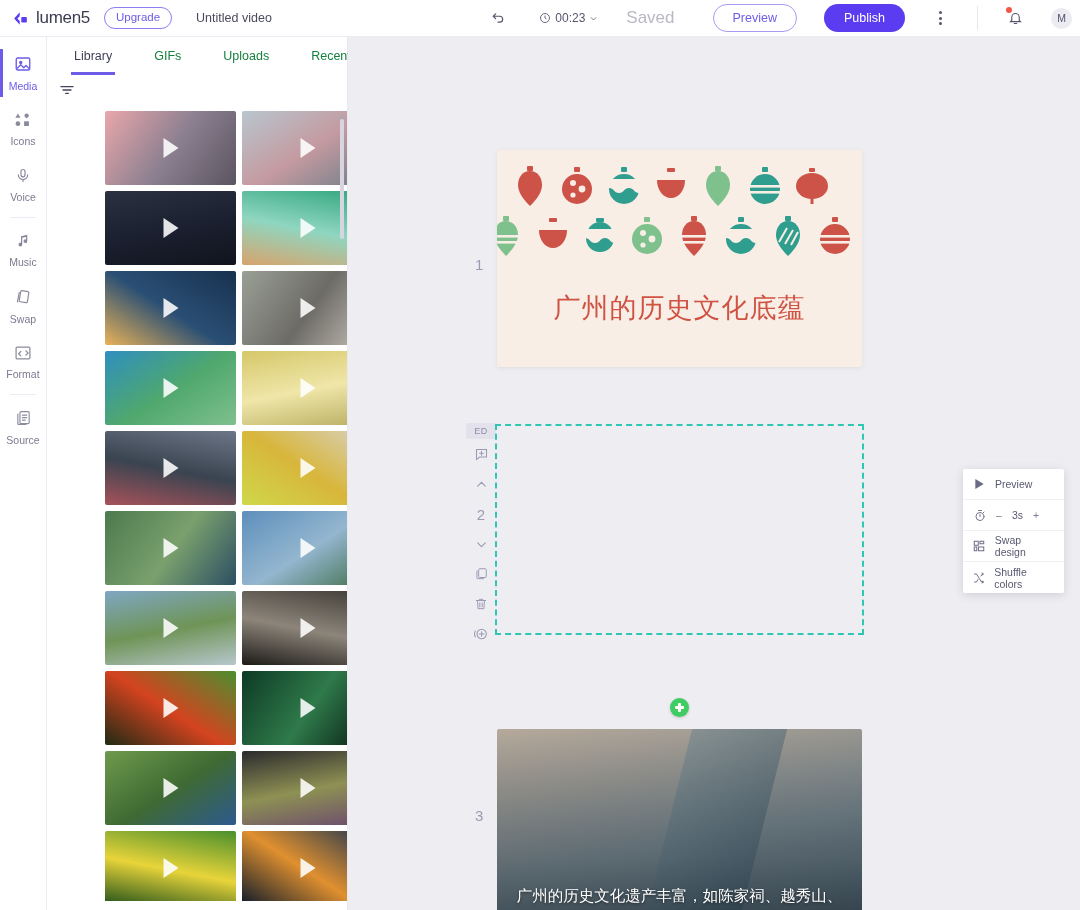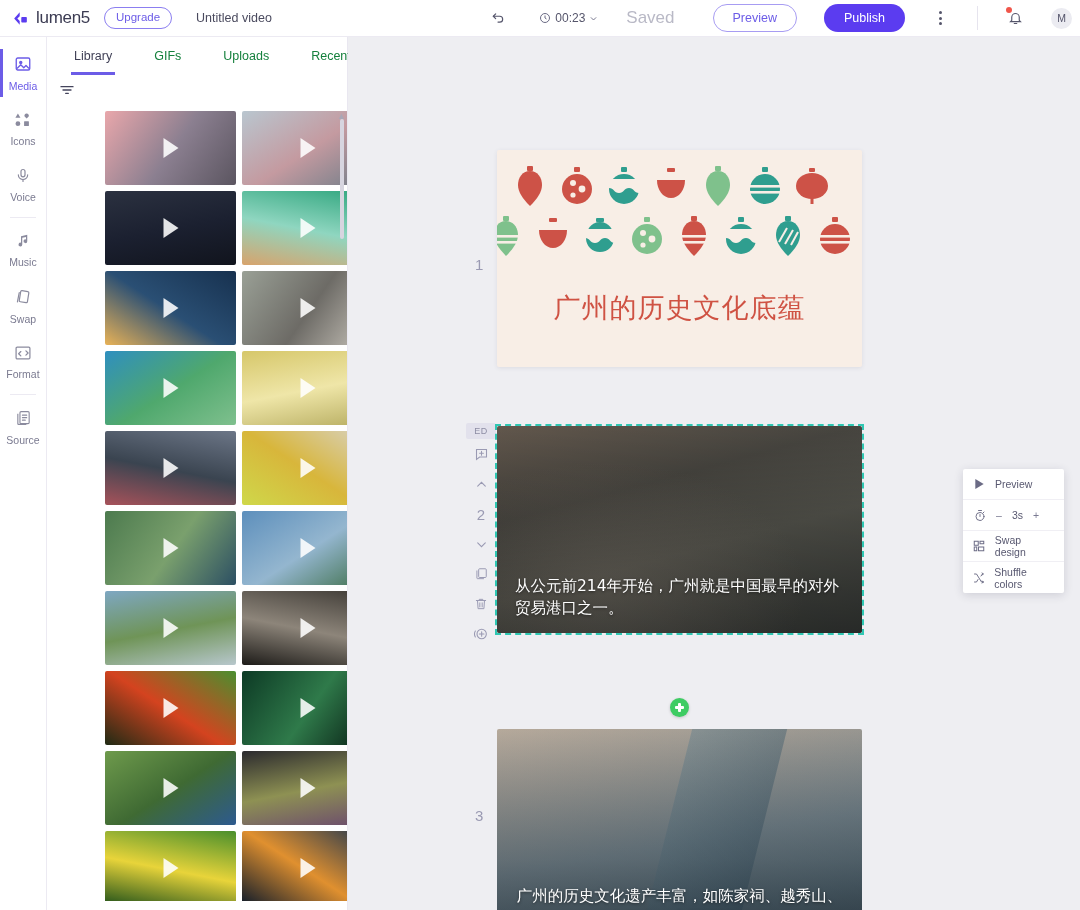--- a/index.html
+++ b/index.html
@@ -498,24 +498,20 @@
       </div>
       <div class="vt">
         <svg width="16" height="16" viewBox="0 0 24 24" fill="none" stroke="#9a9ab3" stroke-width="1.6" stroke-linecap="round">
             <circle cx="13" cy="12" r="7"></circle>
             <path d="M13 8.5v7M9.5 12h7"></path>
             <path d="M3.5 7.5a9 9 0 0 0 0 9"></path>
           </svg>
       </div>
     </div>
 
-    <div class="card" id="scene2">
-      <div class="scene2-ov"></div>
-      <div class="cap">从公元前214年开始，广州就是中国最早的对外贸易港口之一。</div>
-    </div>
     <div class="sel-border"></div>
 
     <div class="ctx">
       <div class="ctx-item">
         <span class="ctx-ico">
           <svg width="9" height="10" viewBox="0 0 10 12" fill="#6b6b85">
               <polygon points="0,0 10,6 0,12"></polygon>
             </svg>
         </span>
         <span>Preview</span>

